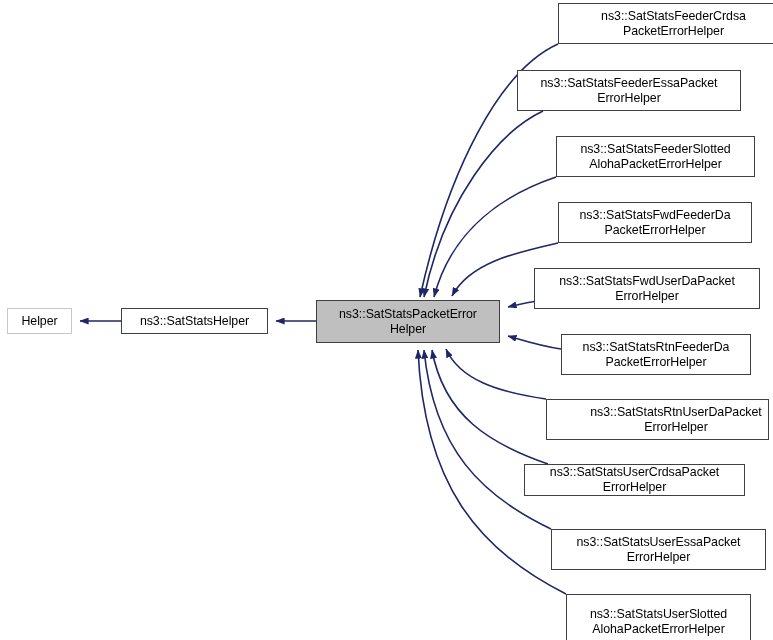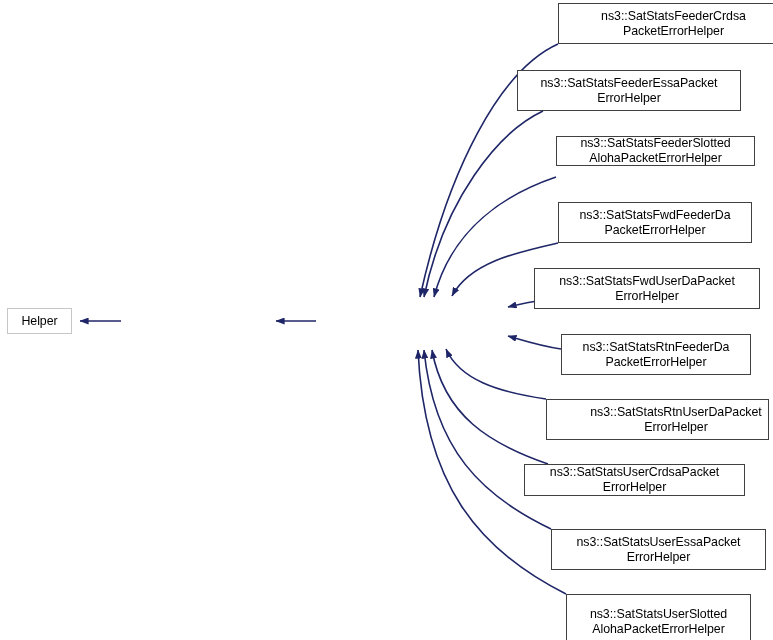--- a/index.html
+++ b/index.html
@@ -80,33 +80,40 @@
       <path d="M548,464 C490,444 444,416 432,350" marker-end="url(#arrowhead)"></path>
       <path d="M551,529 C482,496 434,450 424,350" marker-end="url(#arrowhead)"></path>
       <path d="M566,594 C478,550 424,484 418,350" marker-end="url(#arrowhead)"></path>
     </g>
   </svg>
 
   <div class="node base-plain" style="left:7px; top:308px; width:65px; height:26px;">
     <span class="node-label">Helper</span>
   </div>
 
+  <div class="node" style="left:121px; top:308px; width:147px; height:26px;">
+    <span class="node-label">ns3::SatStatsHelper</span>
+  </div>
 
+  <div class="node highlight" style="left:316px; top:300px; width:184px; height:43px;">
+    <span class="node-label">ns3::SatStatsPacketError
+Helper</span>
+  </div>
 
   <div class="node" style="left:558px; top:3px; width:231px; height:41px;">
     <span class="node-label">ns3::SatStatsFeederCrdsa
 PacketErrorHelper</span>
   </div>
 
   <div class="node" style="left:517px; top:70px; width:224px; height:41px;">
     <span class="node-label">ns3::SatStatsFeederEssaPacket
 ErrorHelper</span>
   </div>
 
-  <div class="node" style="left:556px; top:136px; width:199px; height:30px;">
+  <div class="node" style="left:556px; top:136px; width:199px; height:41px;">
     <span class="node-label">ns3::SatStatsFeederSlotted
 AlohaPacketErrorHelper</span>
   </div>
 
   <div class="node" style="left:558px; top:202px; width:194px; height:41px;">
     <span class="node-label">ns3::SatStatsFwdFeederDa
 PacketErrorHelper</span>
   </div>
 
   <div class="node" style="left:534px; top:268px; width:226px; height:41px;">

